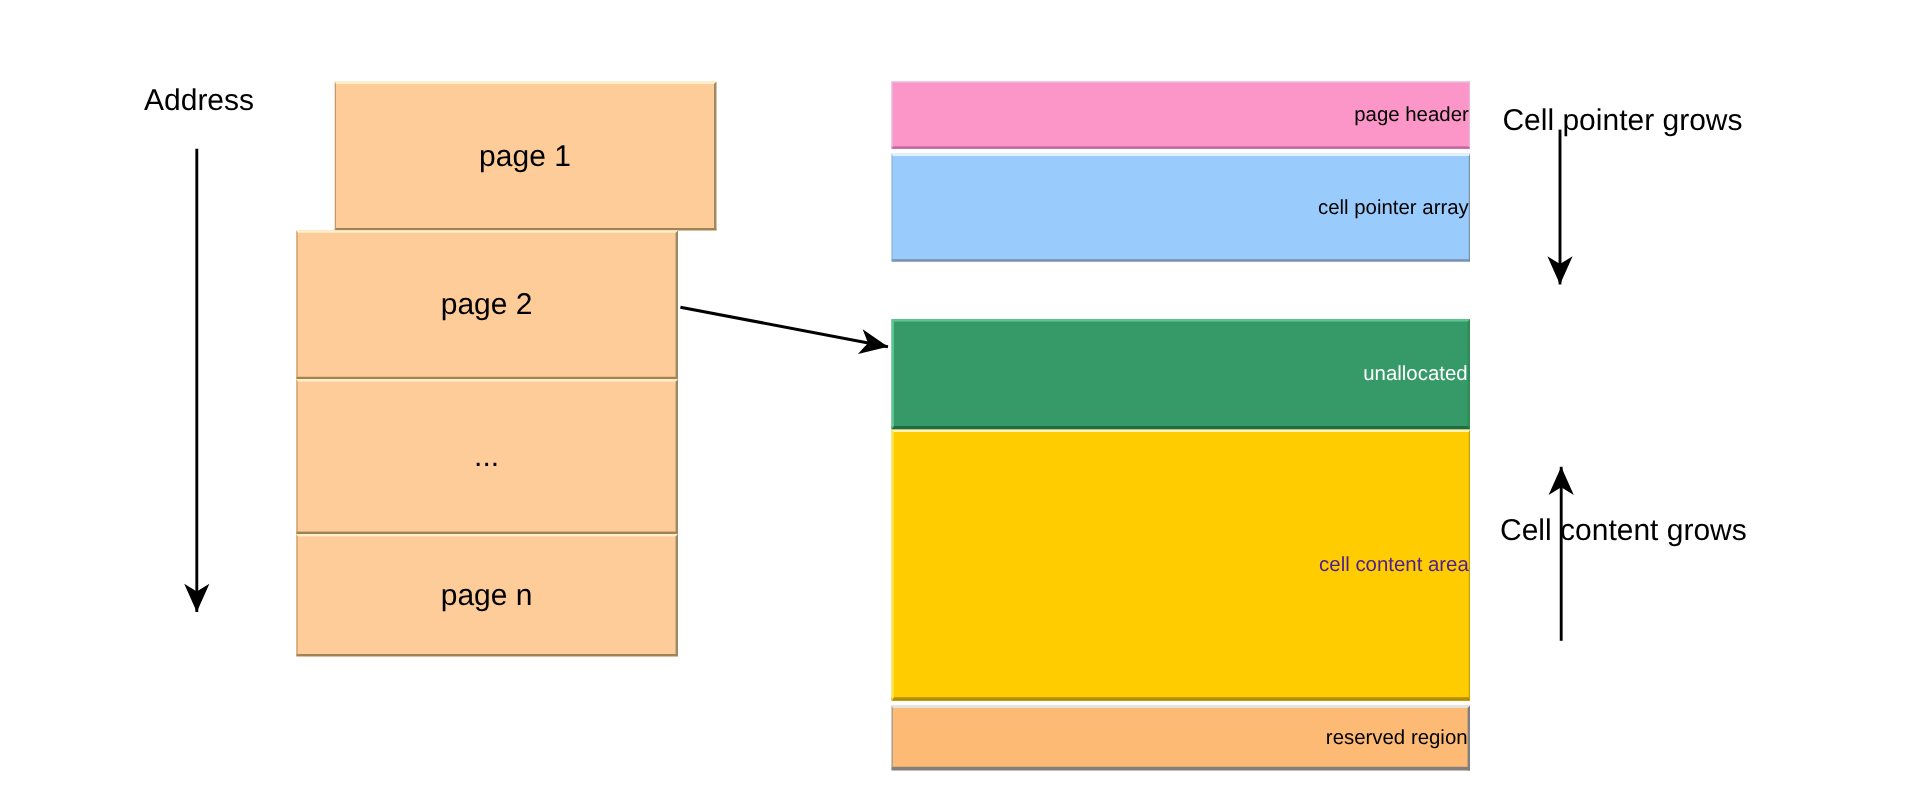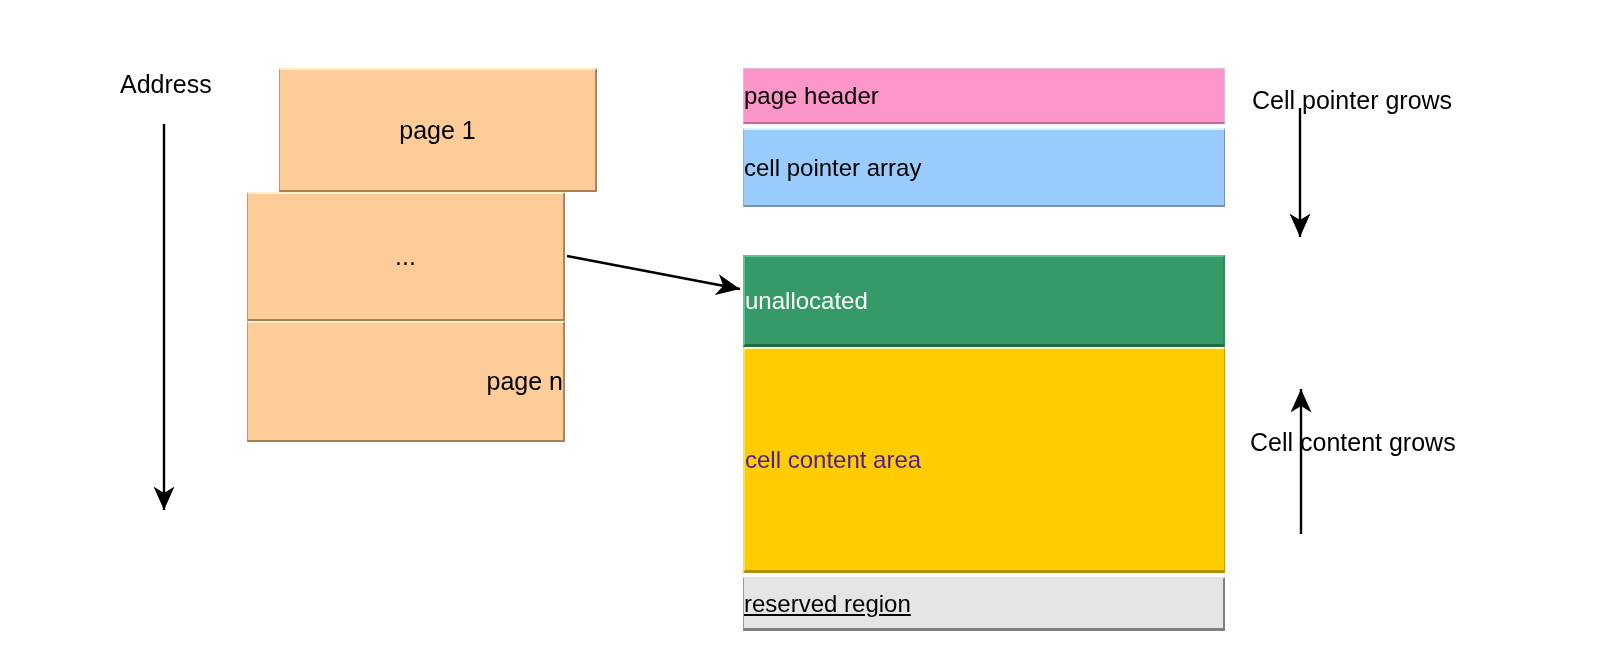--- a/index.html
+++ b/index.html
@@ -35,45 +35,45 @@
     background: #FECC99;
     border-top: 2px solid #FFEFC8;
     border-bottom: 2px solid #A08255;
     border-left: 1px solid #C49A6C;
     border-right: 2px solid #9F8866;
     font-size: 25px;
   }
   .page-row.h1 { height: 124px; margin-left: 32px; }
   .page-row.h2 { height: 124px; }
   .page-row.h3 { height: 129px; }
-  .page-row.h4 { height: 121px; justify-content: flex-end; }
+  .page-row.h4 { height: 102px; }
   
   .pstruct-stack {
     position: absolute;
     left: 743px;
     top: 68px;
     width: 482px;
   }
   .pstruct-row {
     box-sizing: border-box;
     width: 100%;
     display: flex;
     align-items: center;
-    justify-content: flex-start;
-    font-size: 24px;
+    justify-content: flex-end;
+    font-size: 17px;
   }
   .row-page-header {
     height: 56px;
     margin-bottom: 4px;
     background: #FC95C8;
     border: 1px solid #E9B6D9;
     border-bottom: 2px solid #C0679A;
   }
   .row-cell-pointer-array {
-    height: 79px;
+    height: 90px;
     background: #99CCFC;
     border-top: 2px solid #E4F0FD;
     border-left: 1px solid #8FB4D8;
     border-right: 1px solid #7A90AC;
     border-bottom: 2px solid #7A90AC;
   }
   .row-unallocated {
     height: 92px;
     background: #359A67;
     border-top: 2px solid #5BC491;
@@ -112,20 +112,23 @@
 <body>
 
 <div class="canvas">
 
   <div class="label-text" style="left:120px; top:70px;">Address</div>
 
   <div class="pages-stack">
     <div class="page-row h1" style="background-color: rgb(254, 204, 153);">
       <span>page 1</span>
     </div>
+    <div class="page-row h2" style="background-color: rgb(254, 204, 153);">
+      <span>page 2</span>
+    </div>
     <div class="page-row h3" style="background-color: rgb(254, 204, 153);">
       <span>...</span>
     </div>
     <div class="page-row h4" style="background-color: rgb(254, 204, 153);">
       <span>page n</span>
     </div>
   </div>
 
   <div class="pstruct-stack">
     <div class="pstruct-row row-page-header" style="background-color: rgb(252, 149, 200); color: rgb(0, 0, 0);">
@@ -133,21 +136,21 @@
     </div>
     <div class="pstruct-row row-cell-pointer-array" style="background-color: rgb(153, 204, 252); color: rgb(0, 0, 0);">
       <span>cell pointer array</span>
     </div>
     <div class="pstruct-row row-unallocated" style="background-color: rgb(53, 154, 103); color: rgb(255, 255, 255);">
       <span>unallocated</span>
     </div>
     <div class="pstruct-row row-cell-content-area" style="background-color: rgb(255, 204, 0); color: #4c1d95;">
       <span>cell content area</span>
     </div>
-    <div class="pstruct-row row-reserved-region" style="background-color: #e5e5e5; color: rgb(0, 0, 0); text-decoration: underline;">
+    <div class="pstruct-row row-reserved-region" style="background-color: #fdba74; color: rgb(0, 0, 0);">
       <span>reserved region</span>
     </div>
   </div>
 
   <div class="label-text" style="left:1252px; top:86px;">Cell pointer grows</div>
 
   <div class="label-text" style="left:1250px; top:428px;">Cell content grows</div>
 
   <svg class="arrows-layer" width="1598" height="668" viewBox="0 0 1598 668">
     <defs>

